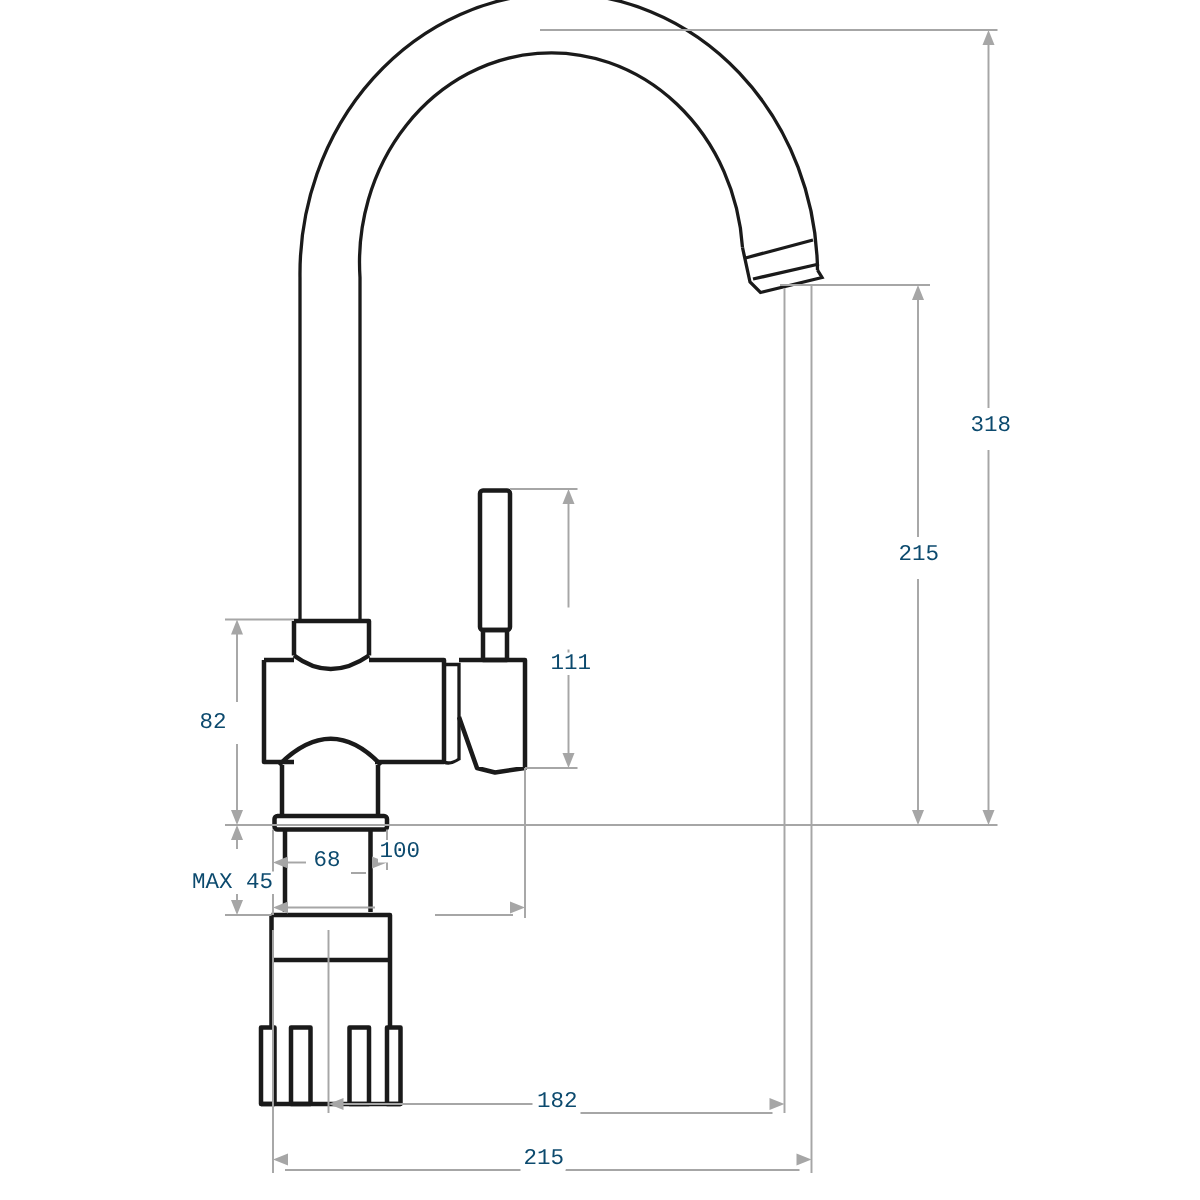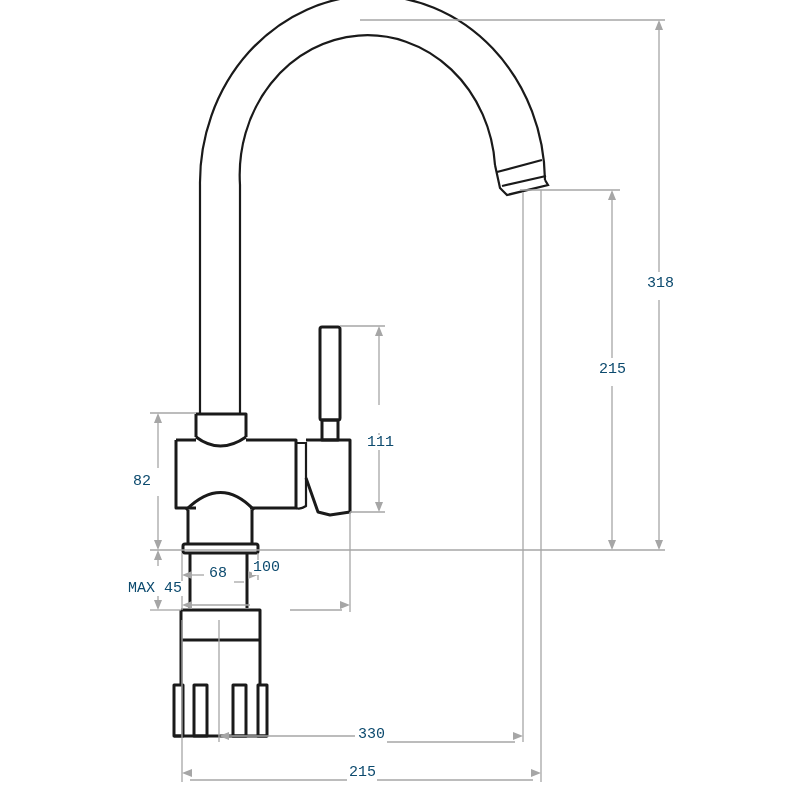--- a/index.html
+++ b/index.html
@@ -129,14 +129,14 @@
   </g>
 </svg>
 
 <span class="dim-label" style="left:646px; top:276px;">318</span>
 <span class="dim-label" style="left:598px; top:362px;">215</span>
 <span class="dim-label" style="left:366px; top:435px;">111</span>
 <span class="dim-label" style="left:132px; top:474px;">82</span>
 <span class="dim-label" style="left:127px; top:570px;margin-top:11px;">MAX 45</span>
 <span class="dim-label" style="left:208px; top:566px;">68</span>
 <span class="dim-label" style="left:252px; top:560px;">100</span>
-<span class="dim-label" style="left:357px; top:727px;">330</span>
+<span class="dim-label" style="left:357px; top:727px;">182</span>
 <span class="dim-label" style="left:348px; top:765px;">215</span>
 
 </body></html>

